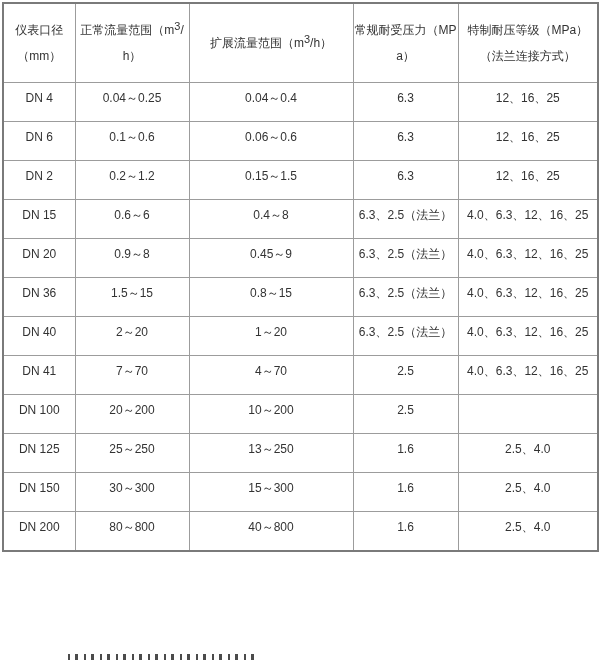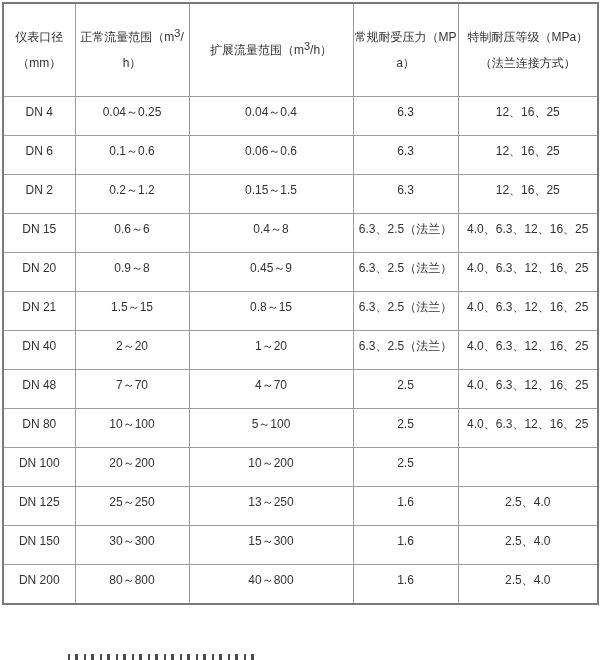--- a/index.html
+++ b/index.html
@@ -26,21 +26,21 @@
     font-size:12px;
     text-align:center;
     overflow:hidden;
   }
   th{
     height:60px;
     vertical-align:middle;
     font-weight:normal;
     line-height:26px;
     word-break:break-all;
-    padding:16px 1px;
+    padding:9px 1px;
   }
   td{
     height:29px;             
     vertical-align:top;
     padding:9px 1px 0 1px;
     line-height:13px;
     word-break:break-all;
   }
   sup.cube{
     font-size:11px;
@@ -106,44 +106,37 @@
     <td>4.0、6.3、12、16、25</td>
   </tr>
       <tr>
     <td>DN 20</td>
     <td>0.9～8</td>
     <td>0.45～9</td>
     <td>6.3、2.5（法兰）</td>
     <td>4.0、6.3、12、16、25</td>
   </tr>
       <tr>
-    <td>DN 21</td>
+    <td>DN 36</td>
     <td>1.5～15</td>
     <td>0.8～15</td>
     <td>6.3、2.5（法兰）</td>
     <td>4.0、6.3、12、16、25</td>
   </tr>
       <tr>
     <td>DN 40</td>
     <td>2～20</td>
     <td>1～20</td>
     <td>6.3、2.5（法兰）</td>
     <td>4.0、6.3、12、16、25</td>
   </tr>
       <tr>
-    <td>DN 48</td>
+    <td>DN 41</td>
     <td>7～70</td>
     <td>4～70</td>
-    <td>2.5</td>
-    <td>4.0、6.3、12、16、25</td>
-  </tr>
-      <tr>
-    <td>DN 80</td>
-    <td>10～100</td>
-    <td>5～100</td>
     <td>2.5</td>
     <td>4.0、6.3、12、16、25</td>
   </tr>
       <tr>
     <td>DN 100</td>
     <td>20～200</td>
     <td>10～200</td>
     <td>2.5</td>
     <td></td>
   </tr>

